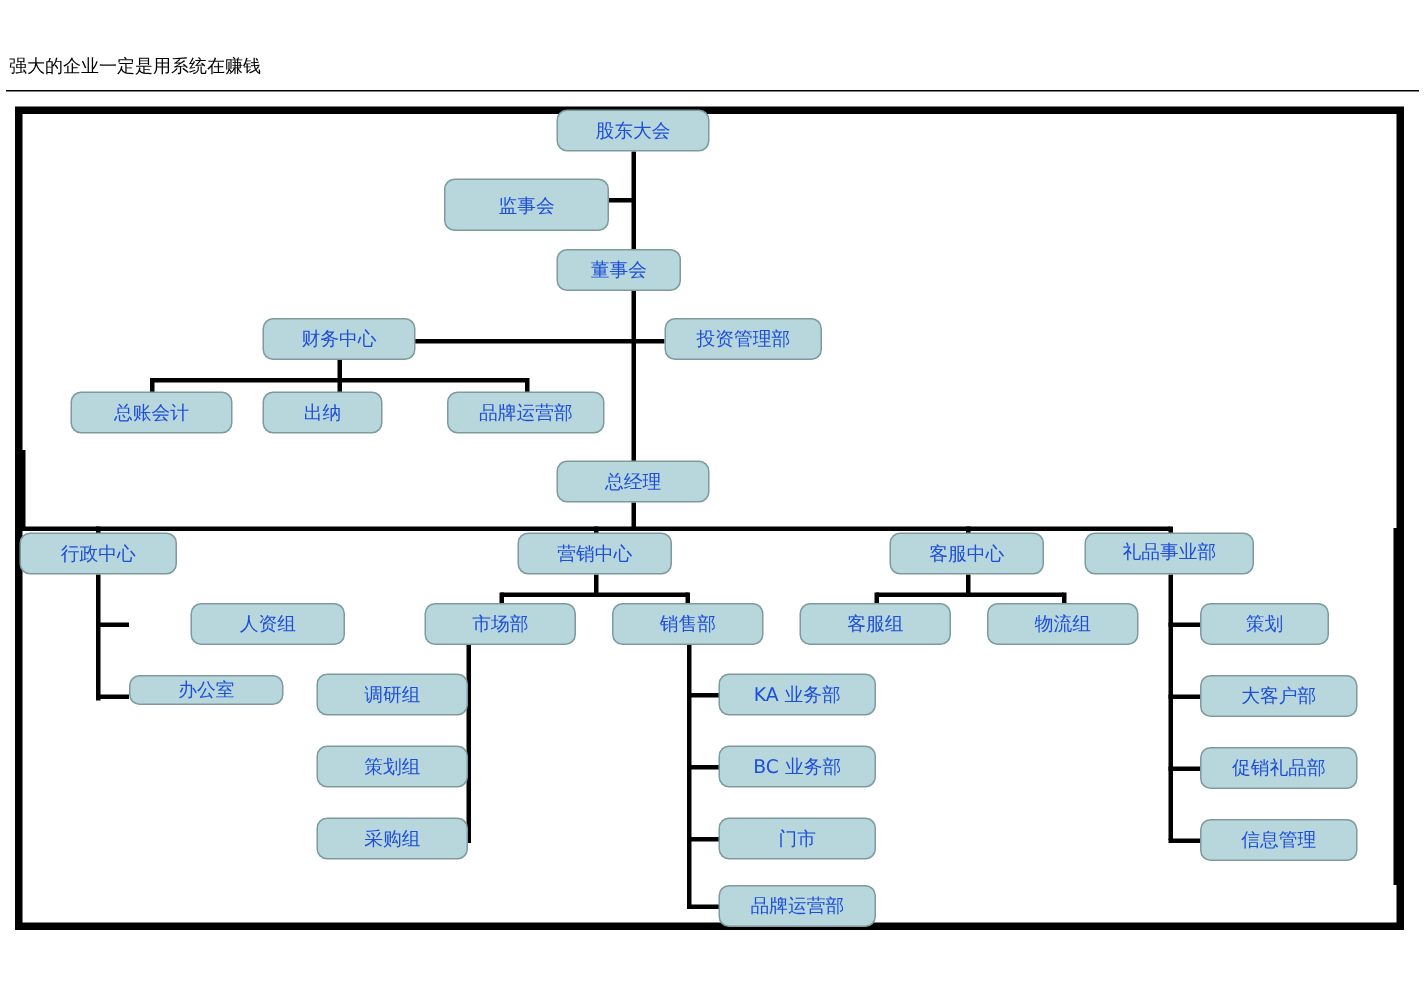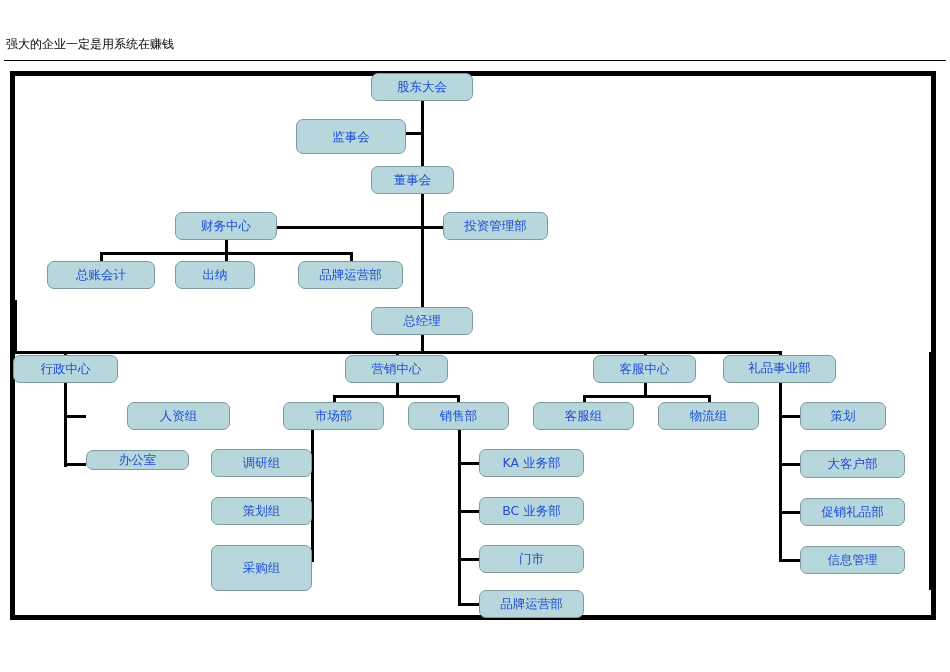--- a/index.html
+++ b/index.html
@@ -229,21 +229,21 @@
   </div>
 
   <div class="node" style="left:211px; top:449px; width:101px; height:28px;">
     <span>调研组</span>
   </div>
 
   <div class="node" style="left:211px; top:497px; width:101px; height:28px;">
     <span>策划组</span>
   </div>
 
-  <div class="node" style="left:211px; top:545px; width:101px; height:46px;">
+  <div class="node" style="left:211px; top:545px; width:101px; height:28px;">
     <span>采购组</span>
   </div>
 
   <div class="node" style="left:479px; top:449px; width:105px; height:28px;">
     <span>KA 业务部</span>
   </div>
 
   <div class="node" style="left:479px; top:497px; width:105px; height:28px;">
     <span>BC 业务部</span>
   </div>

